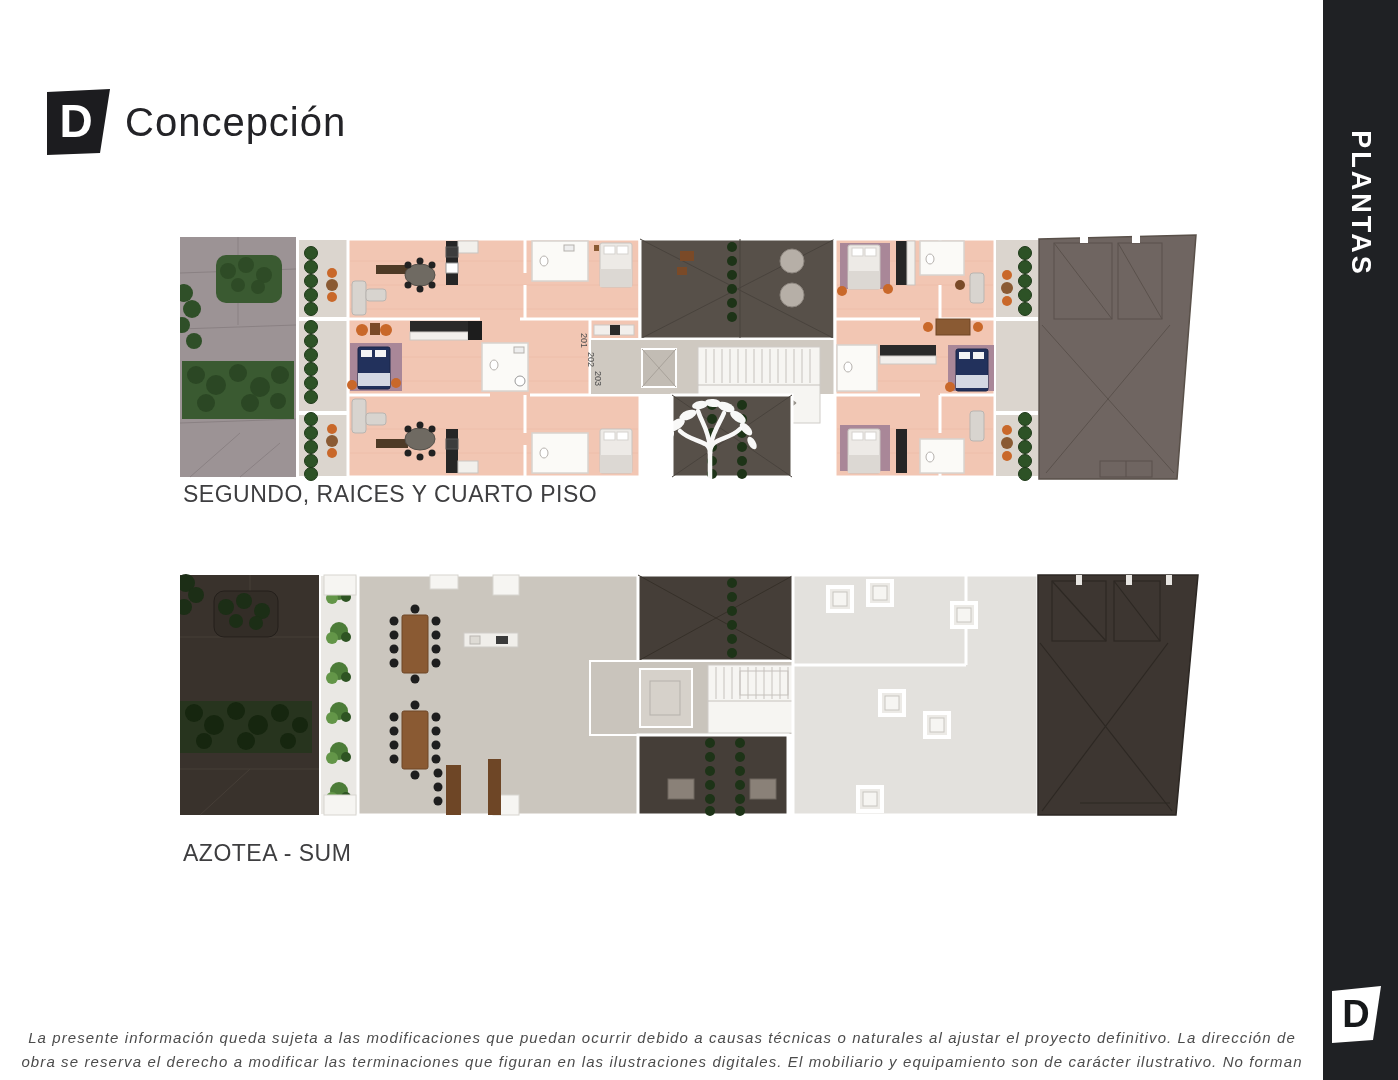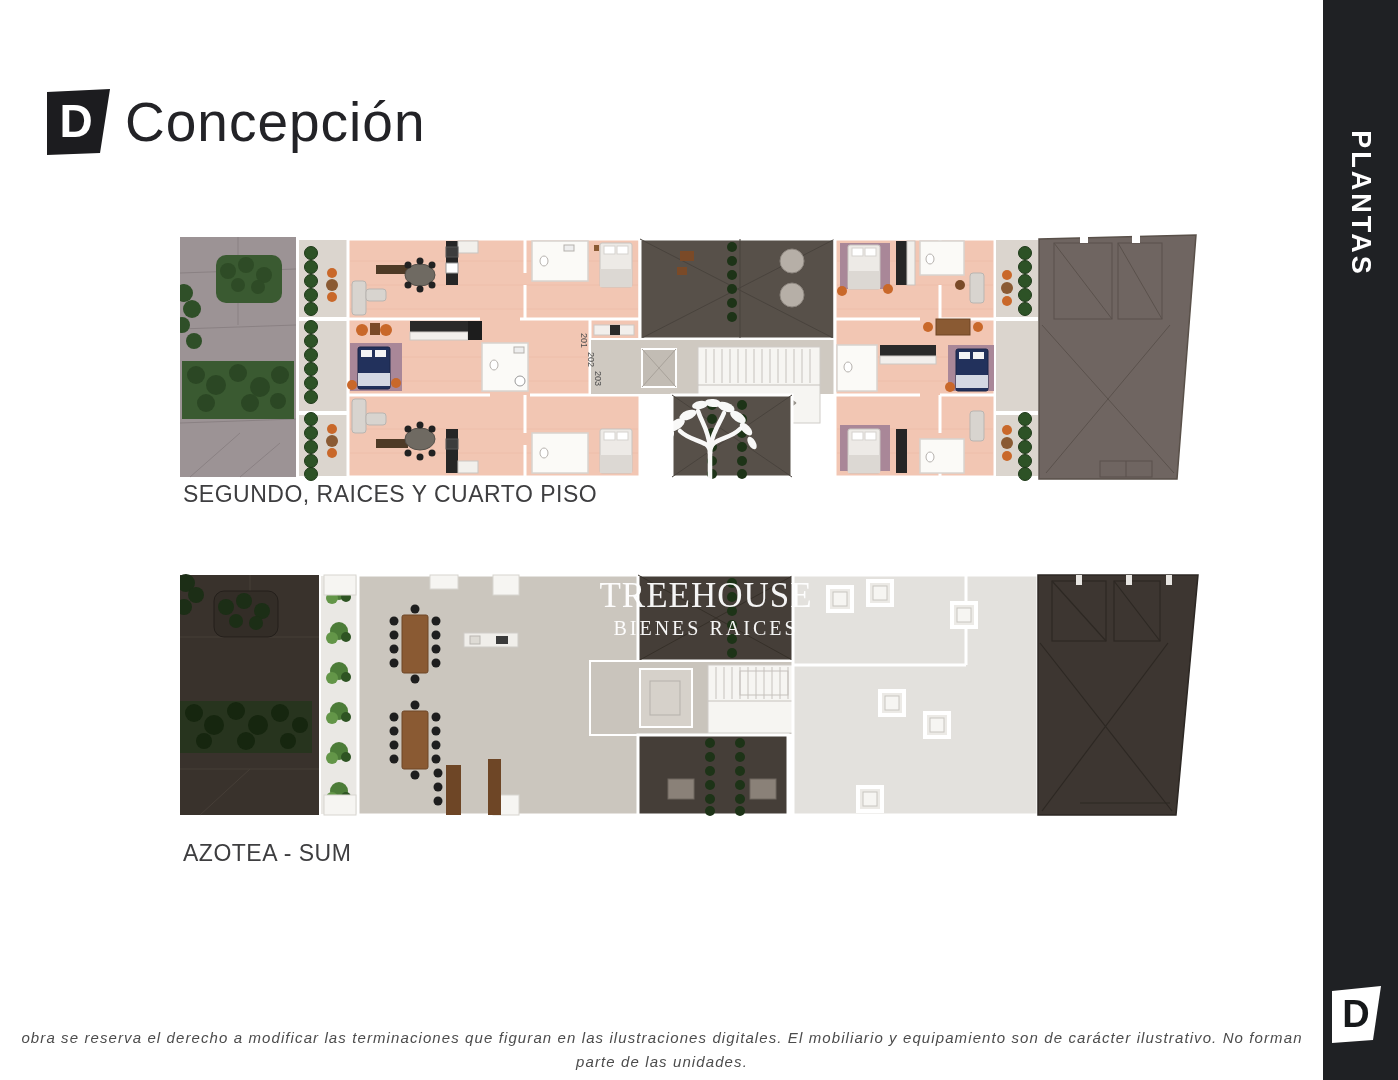--- a/index.html
+++ b/index.html
@@ -4,21 +4,21 @@
 <style>
   html,body{margin:0;padding:0;background:#ffffff;}
   #page{position:relative;width:1398px;height:1080px;background:#ffffff;overflow:hidden;
         font-family:"Liberation Sans",sans-serif;}
   
   .logo-wrap{position:absolute;left:47px;top:88px;height:68px;display:flex;align-items:center;}
   .logo-mark{position:relative;width:64px;height:66px;}
   .logo-mark svg{display:block;}
   .logo-mark .dletter{position:absolute;left:0;top:0;width:58px;height:64px;display:flex;
       align-items:center;justify-content:center;color:#fff;font-size:46px;font-weight:700;}
-  .logo-text{margin-left:14px;font-size:55px;font-weight:400;color:#232327;letter-spacing:1px;}
+  .logo-text{margin-left:14px;font-size:40px;font-weight:400;color:#232327;letter-spacing:1px;}
   
   .sidebar{position:absolute;left:1323px;top:0;width:75px;height:1080px;background:#1f2124;}
   .sidebar-label-box{position:absolute;left:0;top:78px;width:75px;height:250px;
       display:flex;align-items:center;justify-content:center;}
   .sidebar-label{transform:rotate(90deg);white-space:nowrap;color:#ffffff;font-size:27px;
       font-weight:600;letter-spacing:3px;}
   .sidebar-mark{position:absolute;left:9px;top:986px;width:50px;height:58px;}
   .sidebar-mark .dletter{position:absolute;left:2px;top:2px;width:44px;height:52px;display:flex;
       align-items:center;justify-content:center;color:#16181a;font-size:38px;font-weight:700;}
   
@@ -490,28 +490,25 @@
         <path d="M872,8 L926,68 M934,8 L980,68"></path>
         <path d="M860,70 L992,238 M988,70 L862,238"></path>
         <path d="M900,230 H990"></path>
       </g>
       <rect x="896" y="2" width="6" height="10" fill="#e8e6e2"></rect>
       <rect x="946" y="2" width="6" height="10" fill="#e8e6e2"></rect>
       <rect x="986" y="2" width="6" height="10" fill="#e8e6e2"></rect>
     </g>
   </svg>
 
-  <div class="wm-text">
-    <div class="wm-title">TREEHOUSE</div>
-    <div class="wm-sub">BIENES RAICES</div>
-  </div>
 
   <div id="plan2-label" class="plan-label">AZOTEA - SUM</div>
 
   <div class="disclaimer">
+    <div>La presente información queda sujeta a las modificaciones que puedan ocurrir debido a causas técnicas o naturales al ajustar el proyecto definitivo. La dirección de</div>
     <div>obra se reserva el derecho a modificar las terminaciones que figuran en las ilustraciones digitales. El mobiliario y equipamiento son de carácter ilustrativo. No forman</div>
     <div>parte de las unidades.</div>
   </div>
 
   <div class="sidebar">
     <div class="sidebar-label-box">
       <span class="sidebar-label">PLANTAS</span>
     </div>
     <div class="sidebar-mark">
       <svg width="50" height="58" viewBox="0 0 50 58">

